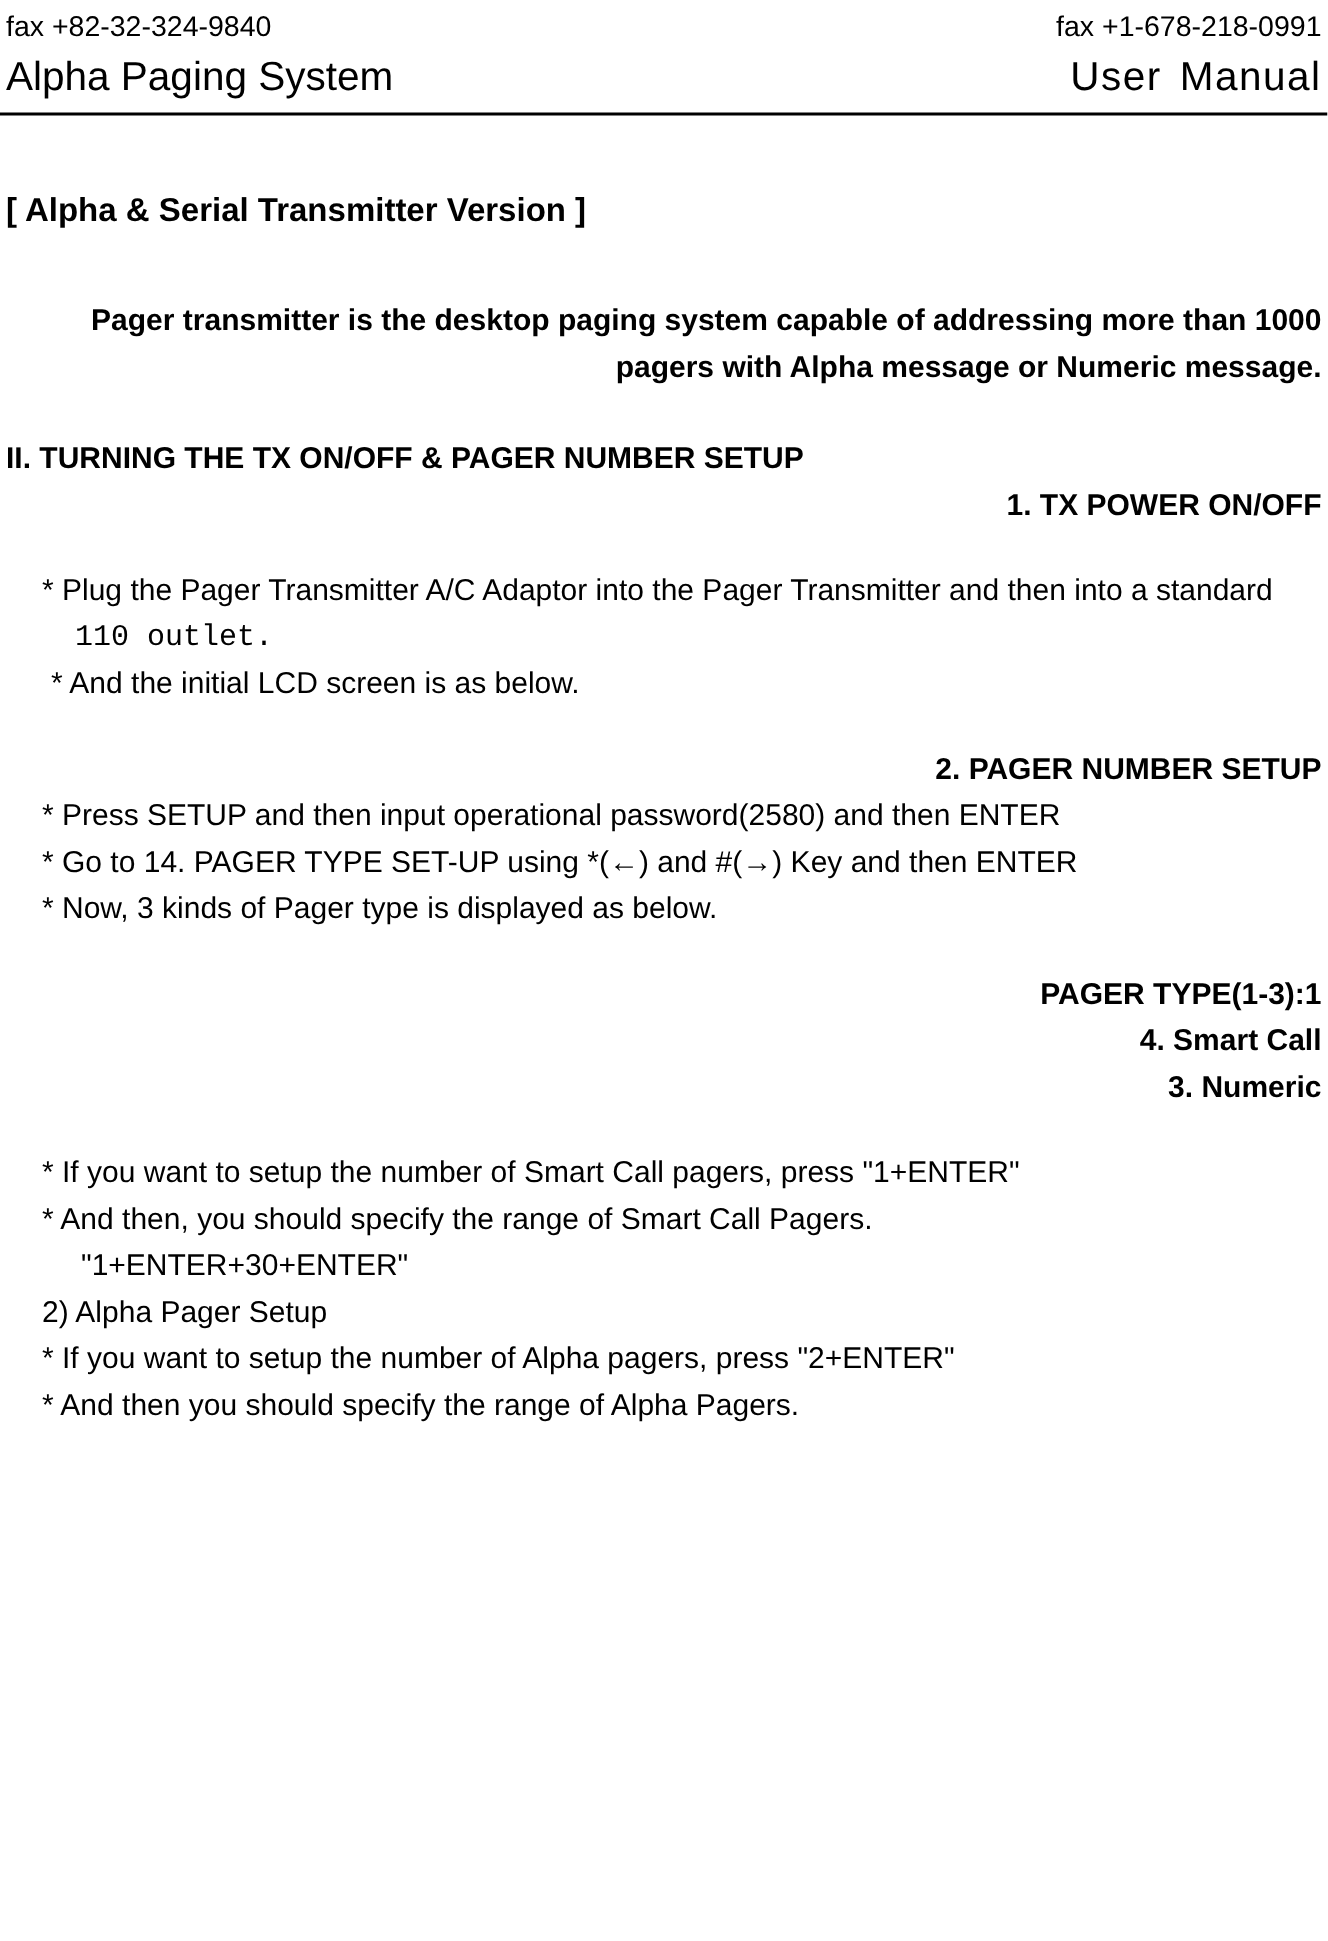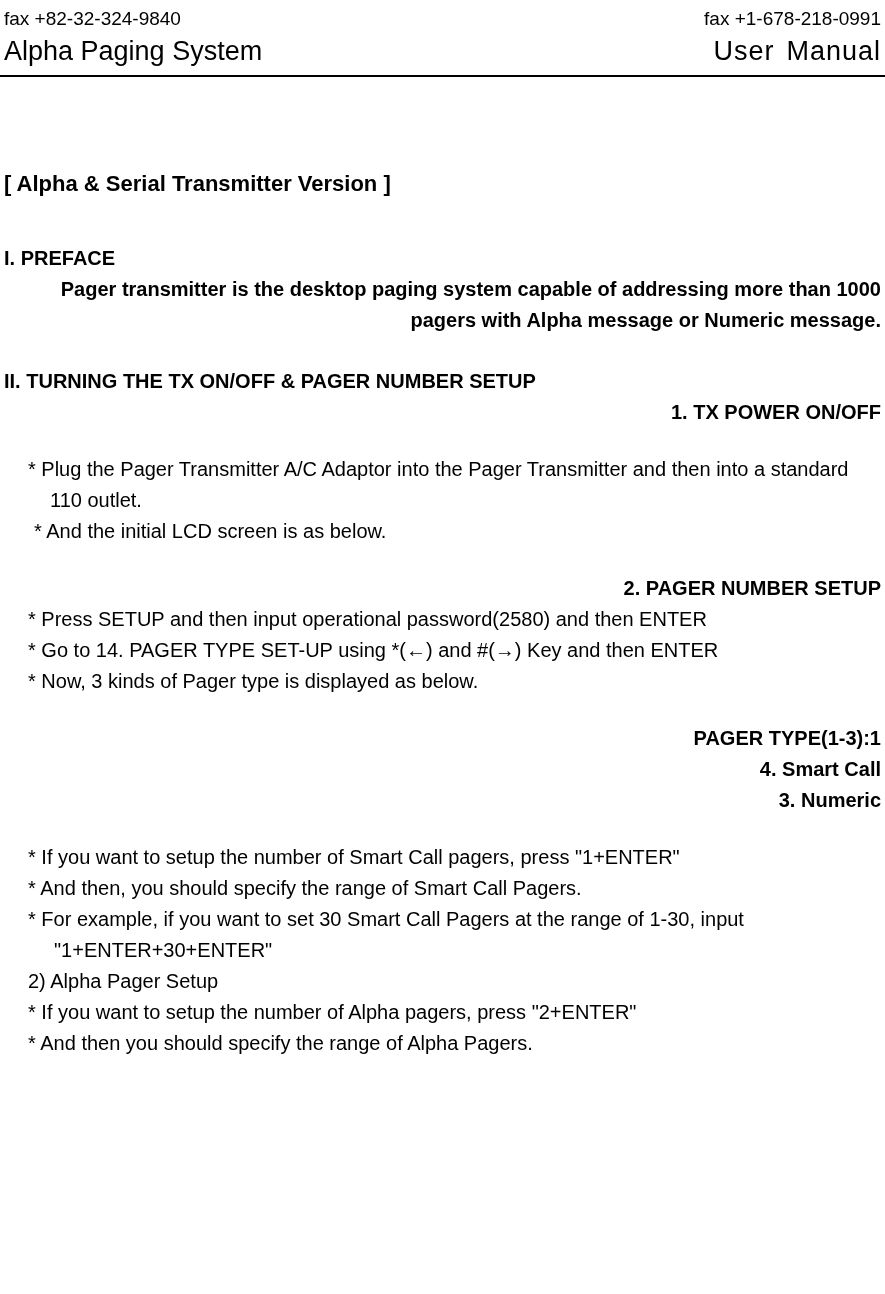--- a/index.html
+++ b/index.html
@@ -35,37 +35,37 @@
     .title-right .gap {
       display: inline-block;
       width: 12px;
     }
     .rule {
       border: none;
       border-top: 2px solid #000;
       margin: 4px 0 0 0;
     }
     .content {
-      padding: 90px 4px 0 4px;
+      padding: 46px 4px 0 4px;
       line-height: 1.55;
     }
     .bold { font-weight: bold; text-align: right; }
     .h-main {
       font-weight: bold;
       font-size: 22px;
       margin-bottom: 42px;
     }
     .sec-head {
       font-weight: bold;
       margin-top: 4px;
     }
     .indent1 { padding-left: 24px; }
     .indent1b { padding-left: 34px; }
     .indent2 { padding-left: 24px; }
-    .indent2b { padding-left: 46px; }
+    .indent2b { padding-left: 46px; font-family: Liberation Mono, monospace; }
     .indent3 { padding-left: 30px; }
     .indent4 { padding-left: 50px; }
     .spacer-m { height: 26px; }
   </style>
 </head>
 <body>
 
 <div class="page">
   <div class="header">
     <div class="fax-row">
@@ -77,21 +77,20 @@
       <span class="title-right">
         <span>User</span><span class="gap"></span><span>Manual</span>
       </span>
     </div>
   </div>
   <hr class="rule">
 
   <div class="content">
     <div class="h-main">[ Alpha &amp; Serial Transmitter Version ]</div>
 
-    <div class="sec-head">I. PREFACE</div>
     <div class="bold indent1">Pager transmitter is the desktop paging system capable of addressing more than 1000</div>
     <div class="bold indent1b">pagers with Alpha message or Numeric message.</div>
 
     <div class="spacer-m"></div>
 
     <div class="sec-head">II. TURNING THE TX ON/OFF &amp; PAGER NUMBER SETUP</div>
     <div class="bold indent2">1. TX POWER ON/OFF</div>
 
     <div class="spacer-m"></div>
 
@@ -109,19 +108,18 @@
     <div class="spacer-m"></div>
 
     <div class="bold">PAGER TYPE(1-3):1</div>
     <div class="bold indent2">4. Smart Call</div>
     <div class="bold indent2">3. Numeric</div>
 
     <div class="spacer-m"></div>
 
     <div class="indent2">* If you want to setup the number of Smart Call pagers, press "1+ENTER"</div>
     <div class="indent2">* And then, you should specify the range of Smart Call Pagers.</div>
-    <div class="indent2">* For example, if you want to set 30 Smart Call Pagers at the range of 1-30, input</div>
     <div class="indent4">"1+ENTER+30+ENTER"</div>
     <div class="indent2">2) Alpha Pager Setup</div>
     <div class="indent2">* If you want to setup the number of Alpha pagers, press "2+ENTER"</div>
     <div class="indent2">* And then you should specify the range of Alpha Pagers.</div>
   </div>
 </div>
 
 </body></html>

